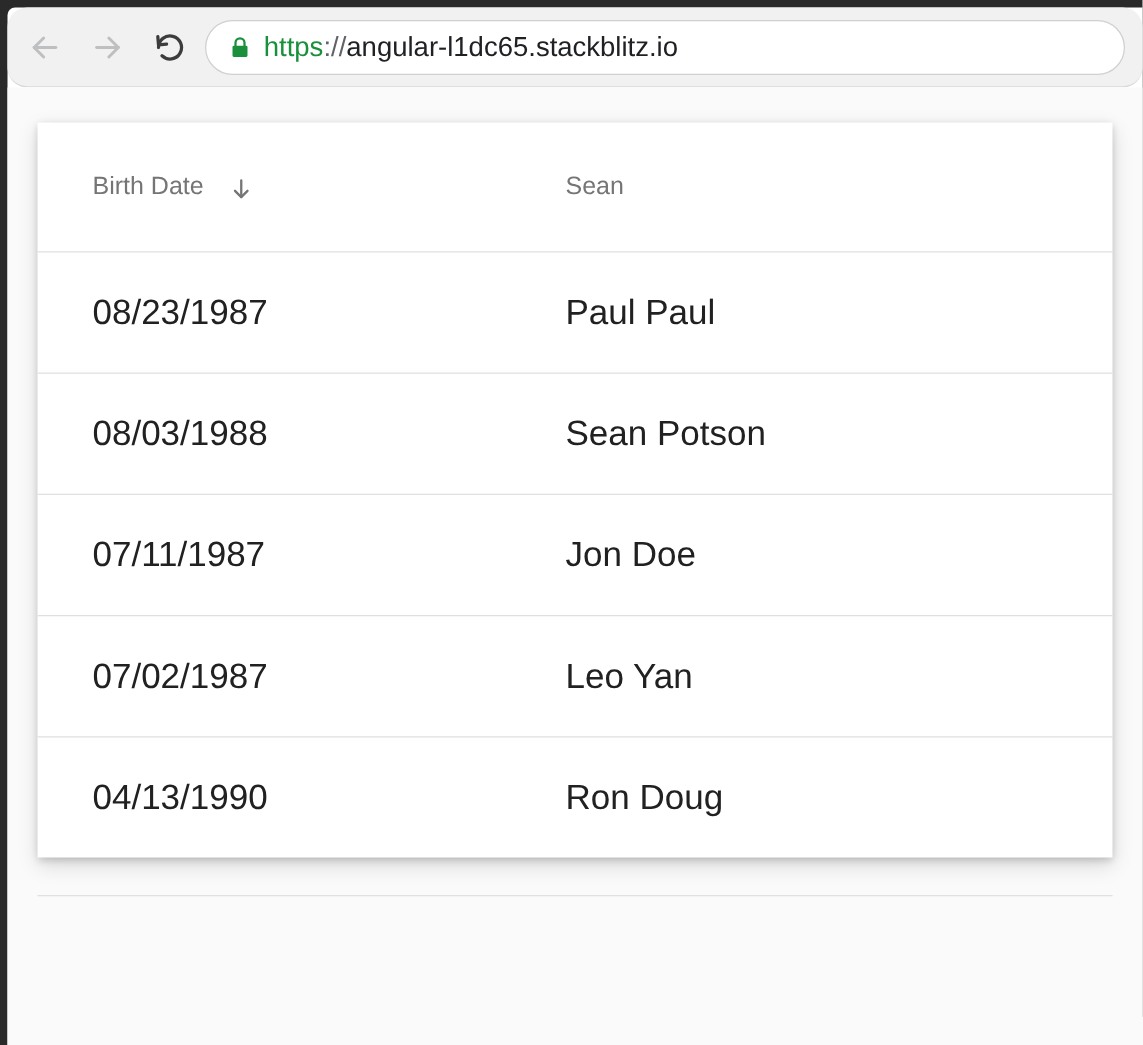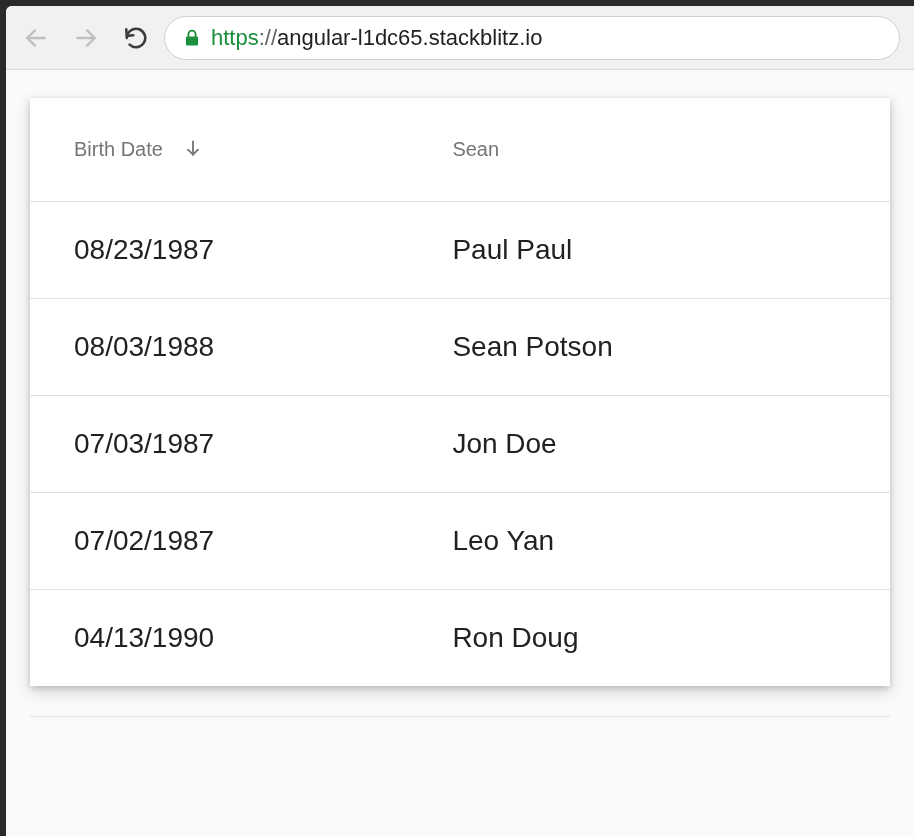--- a/index.html
+++ b/index.html
@@ -21,20 +21,21 @@
     }
     .toolbar {
       height: 64px;
       background: #f1f1f1;
       border-bottom: 1px solid #d7d7d7;
       display: flex;
       align-items: center;
       padding: 0 14px 0 8px;
       gap: 6px;
       border-top-left-radius: 6px;
+      border-radius: 16px;
     }
     .nav-btn {
       width: 44px;
       height: 44px;
       display: flex;
       align-items: center;
       justify-content: center;
       border-radius: 50%;
       cursor: default;
     }
@@ -76,21 +77,21 @@
     .thead-row th {
       text-align: left;
       font-weight: 500;
       font-size: 20px;
       color: #757575;
       padding: 40px 0 40px 44px;
       border-bottom: 1px solid #e0e0e0;
     }
     .th-inner {
       display: inline-flex;
-      align-items: flex-start;
+      align-items: flex-end;
       gap: 20px;
     }
     .sort-arrow {
       display: inline-flex;
       align-items: center;
       color: #757575;
     }
     tbody td {
       font-size: 28px;
       color: #212121;
@@ -173,21 +174,21 @@
         <tbody>
           <tr>
             <td>08/23/1987</td>
             <td>Paul Paul</td>
           </tr>
           <tr>
             <td>08/03/1988</td>
             <td>Sean Potson</td>
           </tr>
           <tr>
-            <td>07/03/1987</td>
+            <td>07/11/1987</td>
             <td>Jon Doe</td>
           </tr>
           <tr>
             <td>07/02/1987</td>
             <td>Leo Yan</td>
           </tr>
           <tr>
             <td>04/13/1990</td>
             <td>Ron Doug</td>
           </tr>

